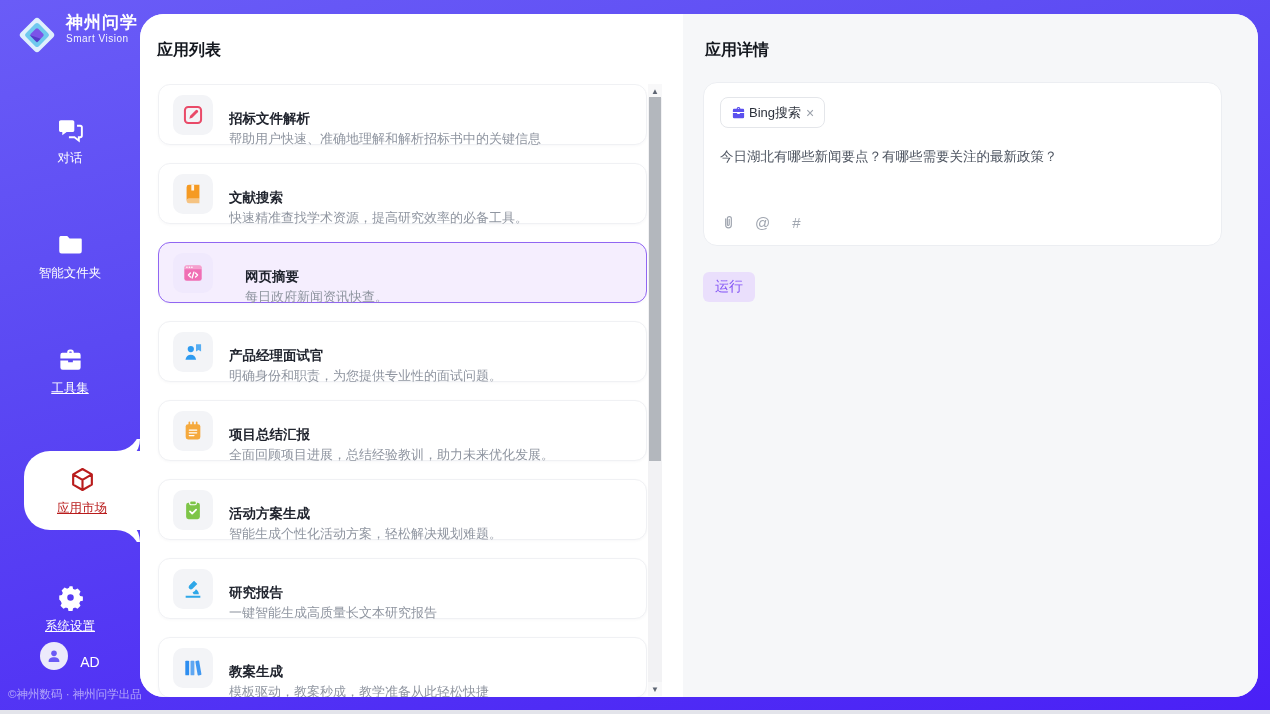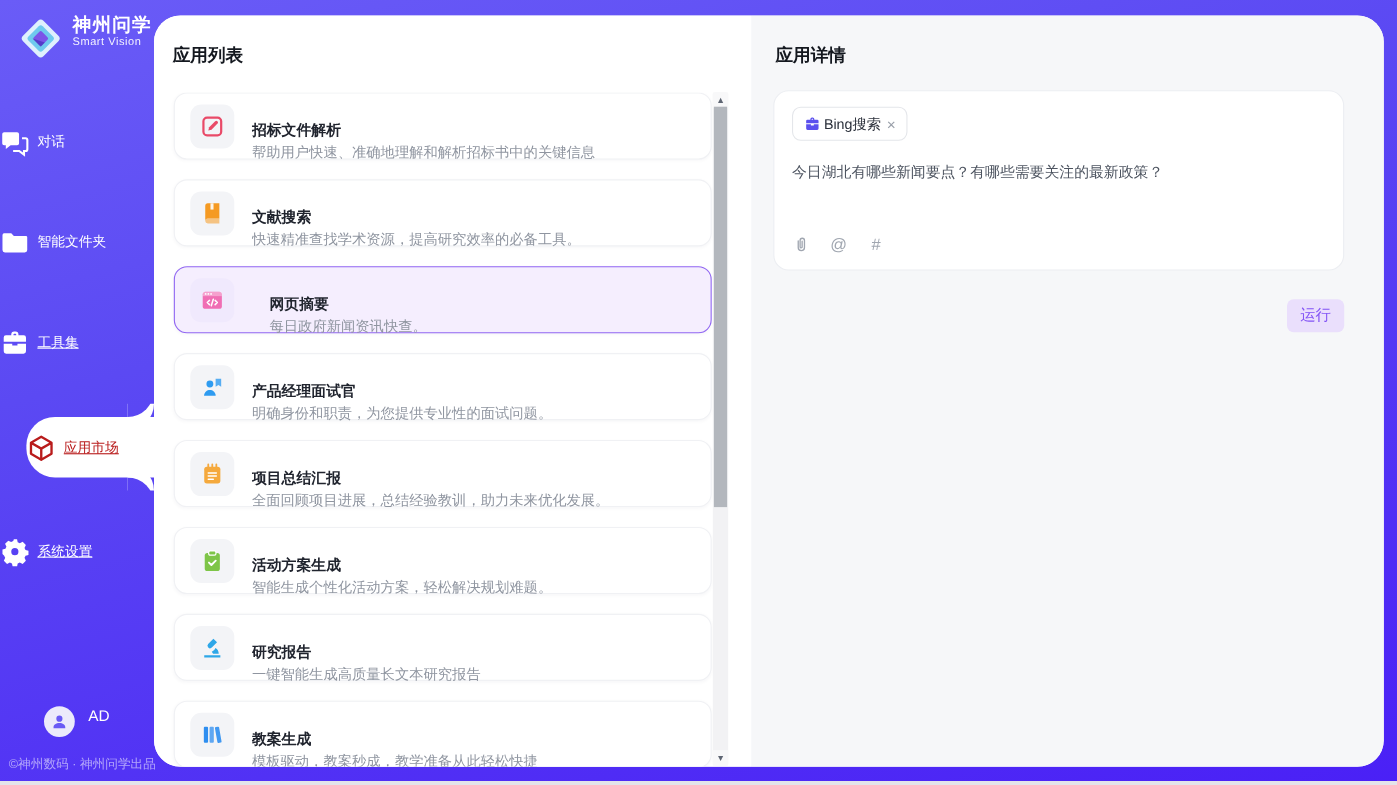--- a/index.html
+++ b/index.html
@@ -14,41 +14,41 @@
   
   .sidebar { position:absolute; left:0; top:0; width:140px; height:710px; color:#fff; }
   .logo { display:flex; align-items:flex-start; gap:8px; margin:14px 0 0 16px; }
   .logo-icon { width:42px; height:42px; flex:0 0 auto; }
   .logo-icon svg { width:100%; height:100%; }
   .logo-name { font-size:17px; font-weight:bold; letter-spacing:1px; line-height:1.1; }
   .logo-sub { font-size:10px; opacity:.92; letter-spacing:.5px; }
 
   .side-nav { margin-top:50px; display:flex; flex-direction:column; }
   .side-nav-item {
-    display:flex; flex-direction:row; align-items:center; gap:7px;
+    display:flex; flex-direction:column; align-items:center; gap:7px;
     padding:10px 0; margin-bottom:44px; cursor:pointer; color:#fff;
   }
   .nav-icon { width:27px; height:27px; display:block; }
   .nav-icon svg { width:100%; height:100%; }
   .nav-label { font-size:12.5px; }
   .nav-label.u { text-decoration:underline;font-family:Liberation Mono, monospace; }
   .side-nav-item.active {
     margin-left:24px; background:#fff; border-radius:26px 0 0 26px;
     color:#b91c1c; padding:15px 0 13px 0; position:relative;
   }
   .side-nav-item.active::before {
     content:""; position:absolute; right:0; top:-24px; width:24px; height:24px;
     border-bottom-right-radius:24px; box-shadow:0 12px 0 0 #fff; background:transparent;
   }
   .side-nav-item.active::after {
     content:""; position:absolute; right:0; bottom:-24px; width:24px; height:24px;
     border-top-right-radius:24px; box-shadow:0 -12px 0 0 #fff; background:transparent;
   }
 
-  .user-row { position:absolute; bottom:40px; left:0; width:140px; display:flex; align-items:flex-start; justify-content:center; gap:12px; }
+  .user-row { position:absolute; bottom:40px; left:0; width:140px; display:flex; align-items:flex-end; justify-content:center; gap:12px; }
   .avatar { width:28px; height:28px; border-radius:50%; background:#eceafb; display:flex; align-items:center; justify-content:center; }
   .avatar svg { width:16px; height:16px; color:#6a5af5; }
   .user-initials { font-size:14px; color:#fff; }
   .side-footer { position:absolute; bottom:8px; left:8px; font-size:11.5px; color:rgba(255,255,255,.55); white-space:nowrap; }
 
   
   .main { position:absolute; left:140px; top:14px; right:12px; bottom:17px;
     border-radius:24px; overflow:hidden; display:flex; background:#fff; }
   .list-panel { width:543px; background:#fff; position:relative; flex:0 0 auto; }
   .panel-title { font-size:16px; font-weight:bold; color:#14181f; }
@@ -91,21 +91,21 @@
   }
   .tag-ic { width:15px; height:15px; color:#5b50ee; display:block; }
   .tag-ic svg { width:100%; height:100%; }
   .tag-label { font-size:13px; color:#2b303b; }
   .tag-close { font-size:14px; color:#9aa0aa; cursor:pointer; line-height:1; margin-left:2px; }
   .query-text { margin-top:20px; font-size:13.5px; color:#4d5460; flex:1; }
   .card-toolbar { display:flex; align-items:center; gap:17px; }
   .tb-ic { width:17px; height:17px; color:#a0a6b0; display:flex; align-items:center; justify-content:center; cursor:pointer;
     font-size:15px; }
   .tb-ic svg { width:100%; height:100%; }
-  .run-row { position:absolute; top:258px; left:20px; right:36px; display:flex; justify-content:flex-end; }
+  .run-row { position:absolute; top:258px; left:20px; right:36px; display:flex; justify-content:flex-start; }
   .run-btn {
     min-width:50px; height:30px; border:none; border-radius:6px; background:#eadffc; color:#8455f5;
     font-size:14px; cursor:pointer; font-family:inherit; padding:0 12px;
   }
 </style>
 </head>
 <body>
 
 <aside class="sidebar">
   <div class="logo">

